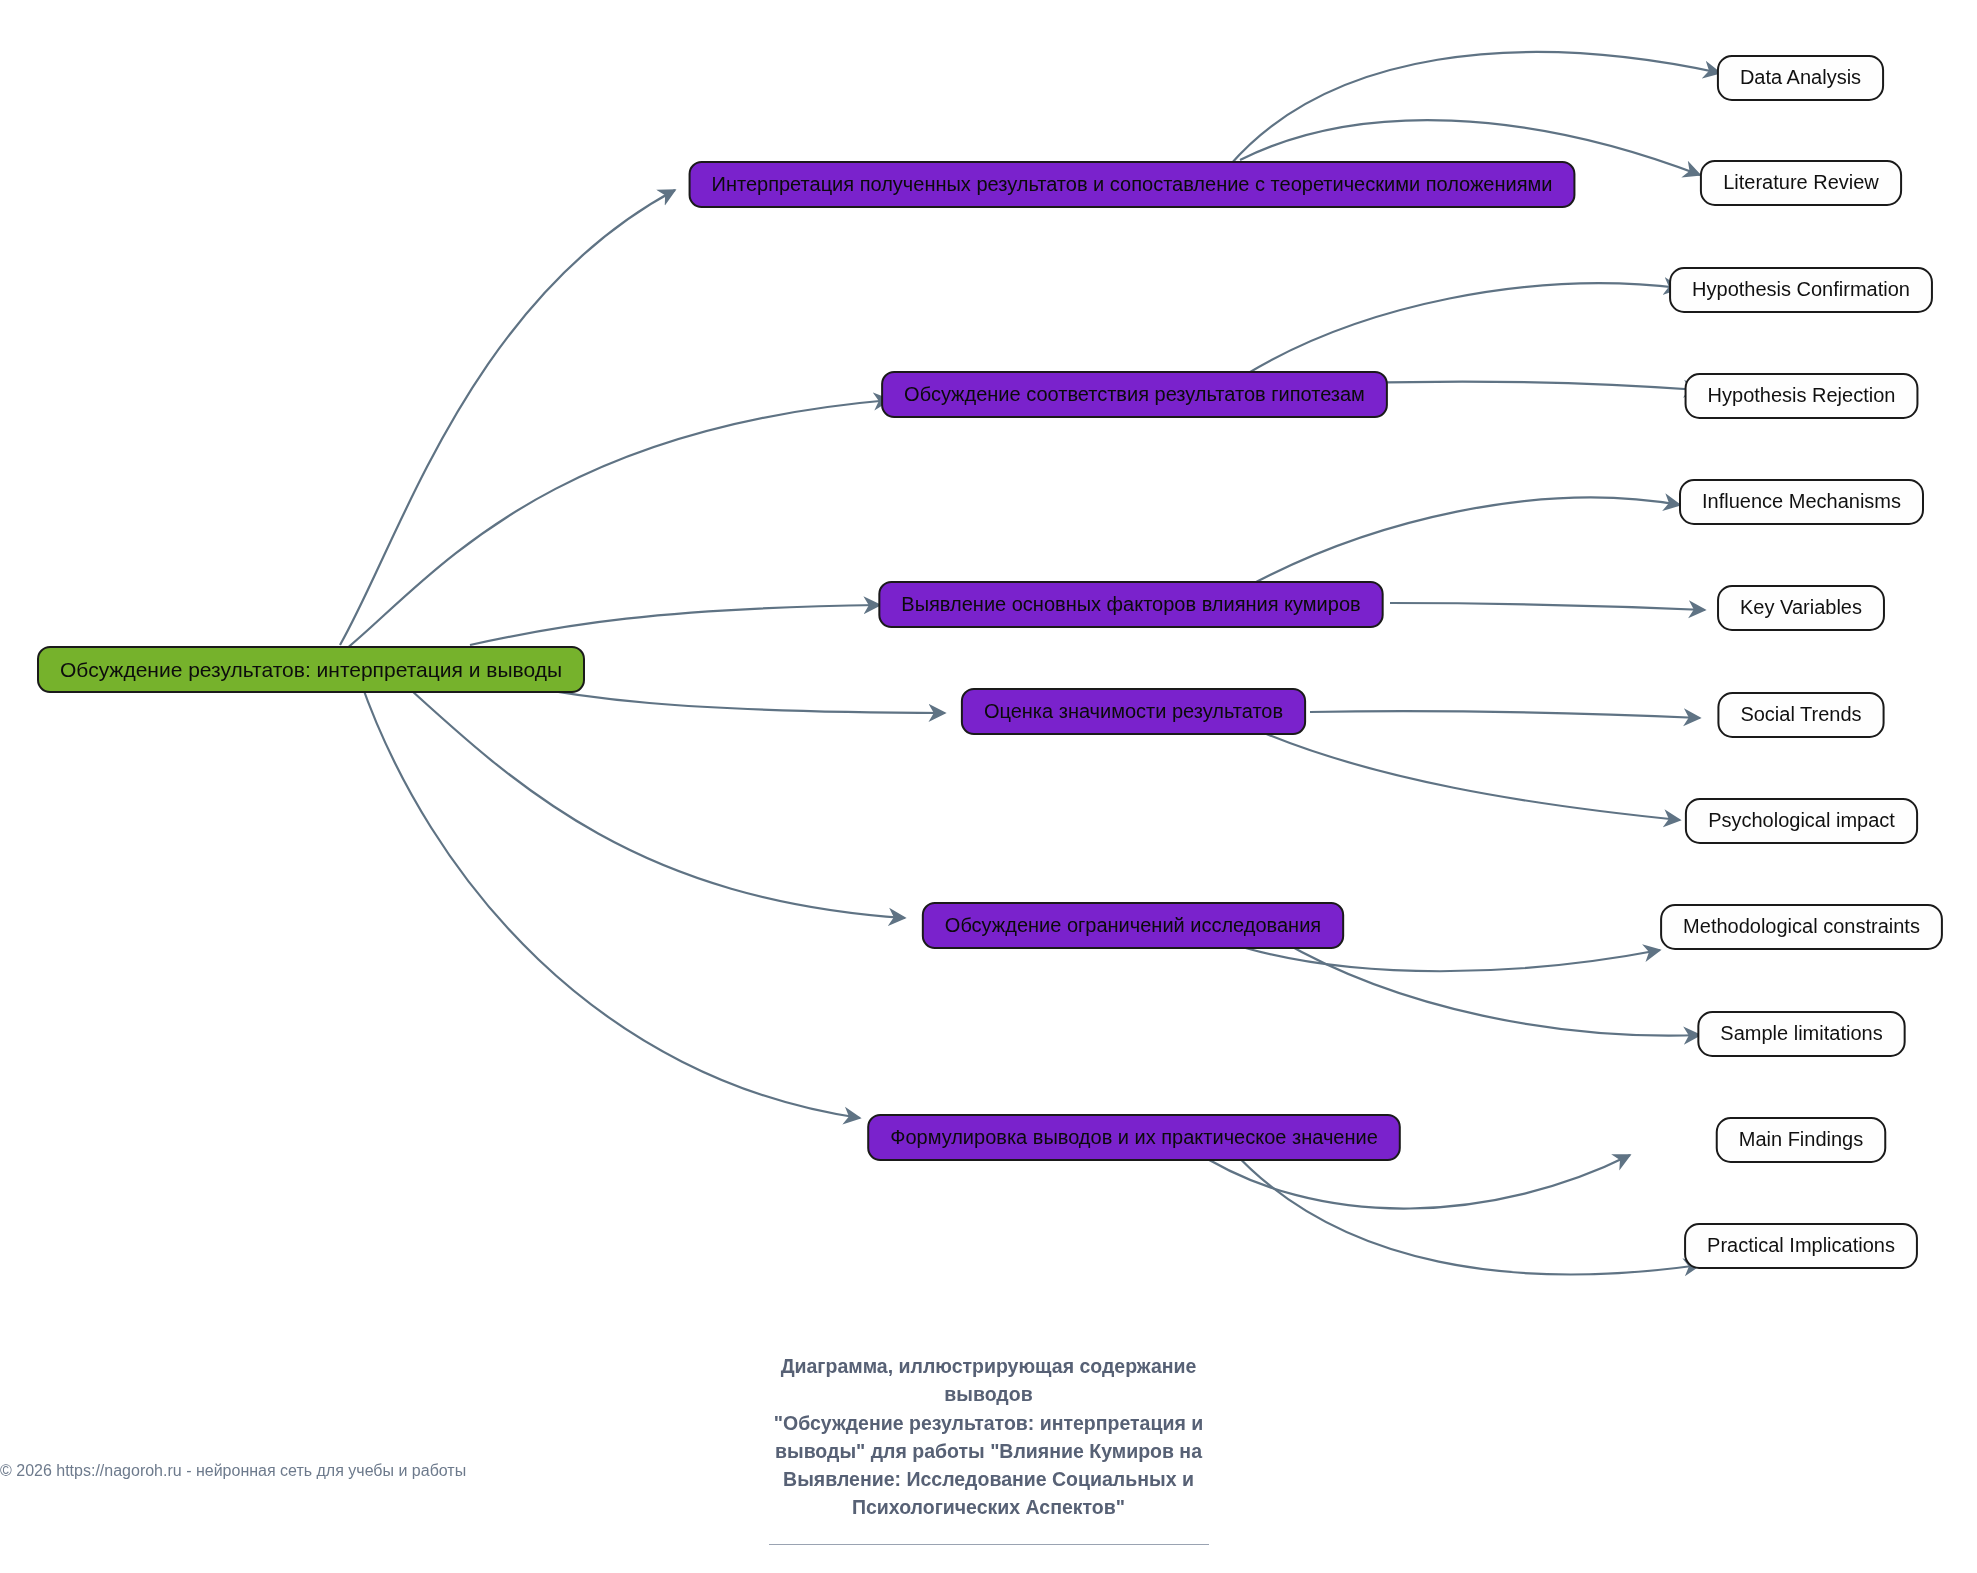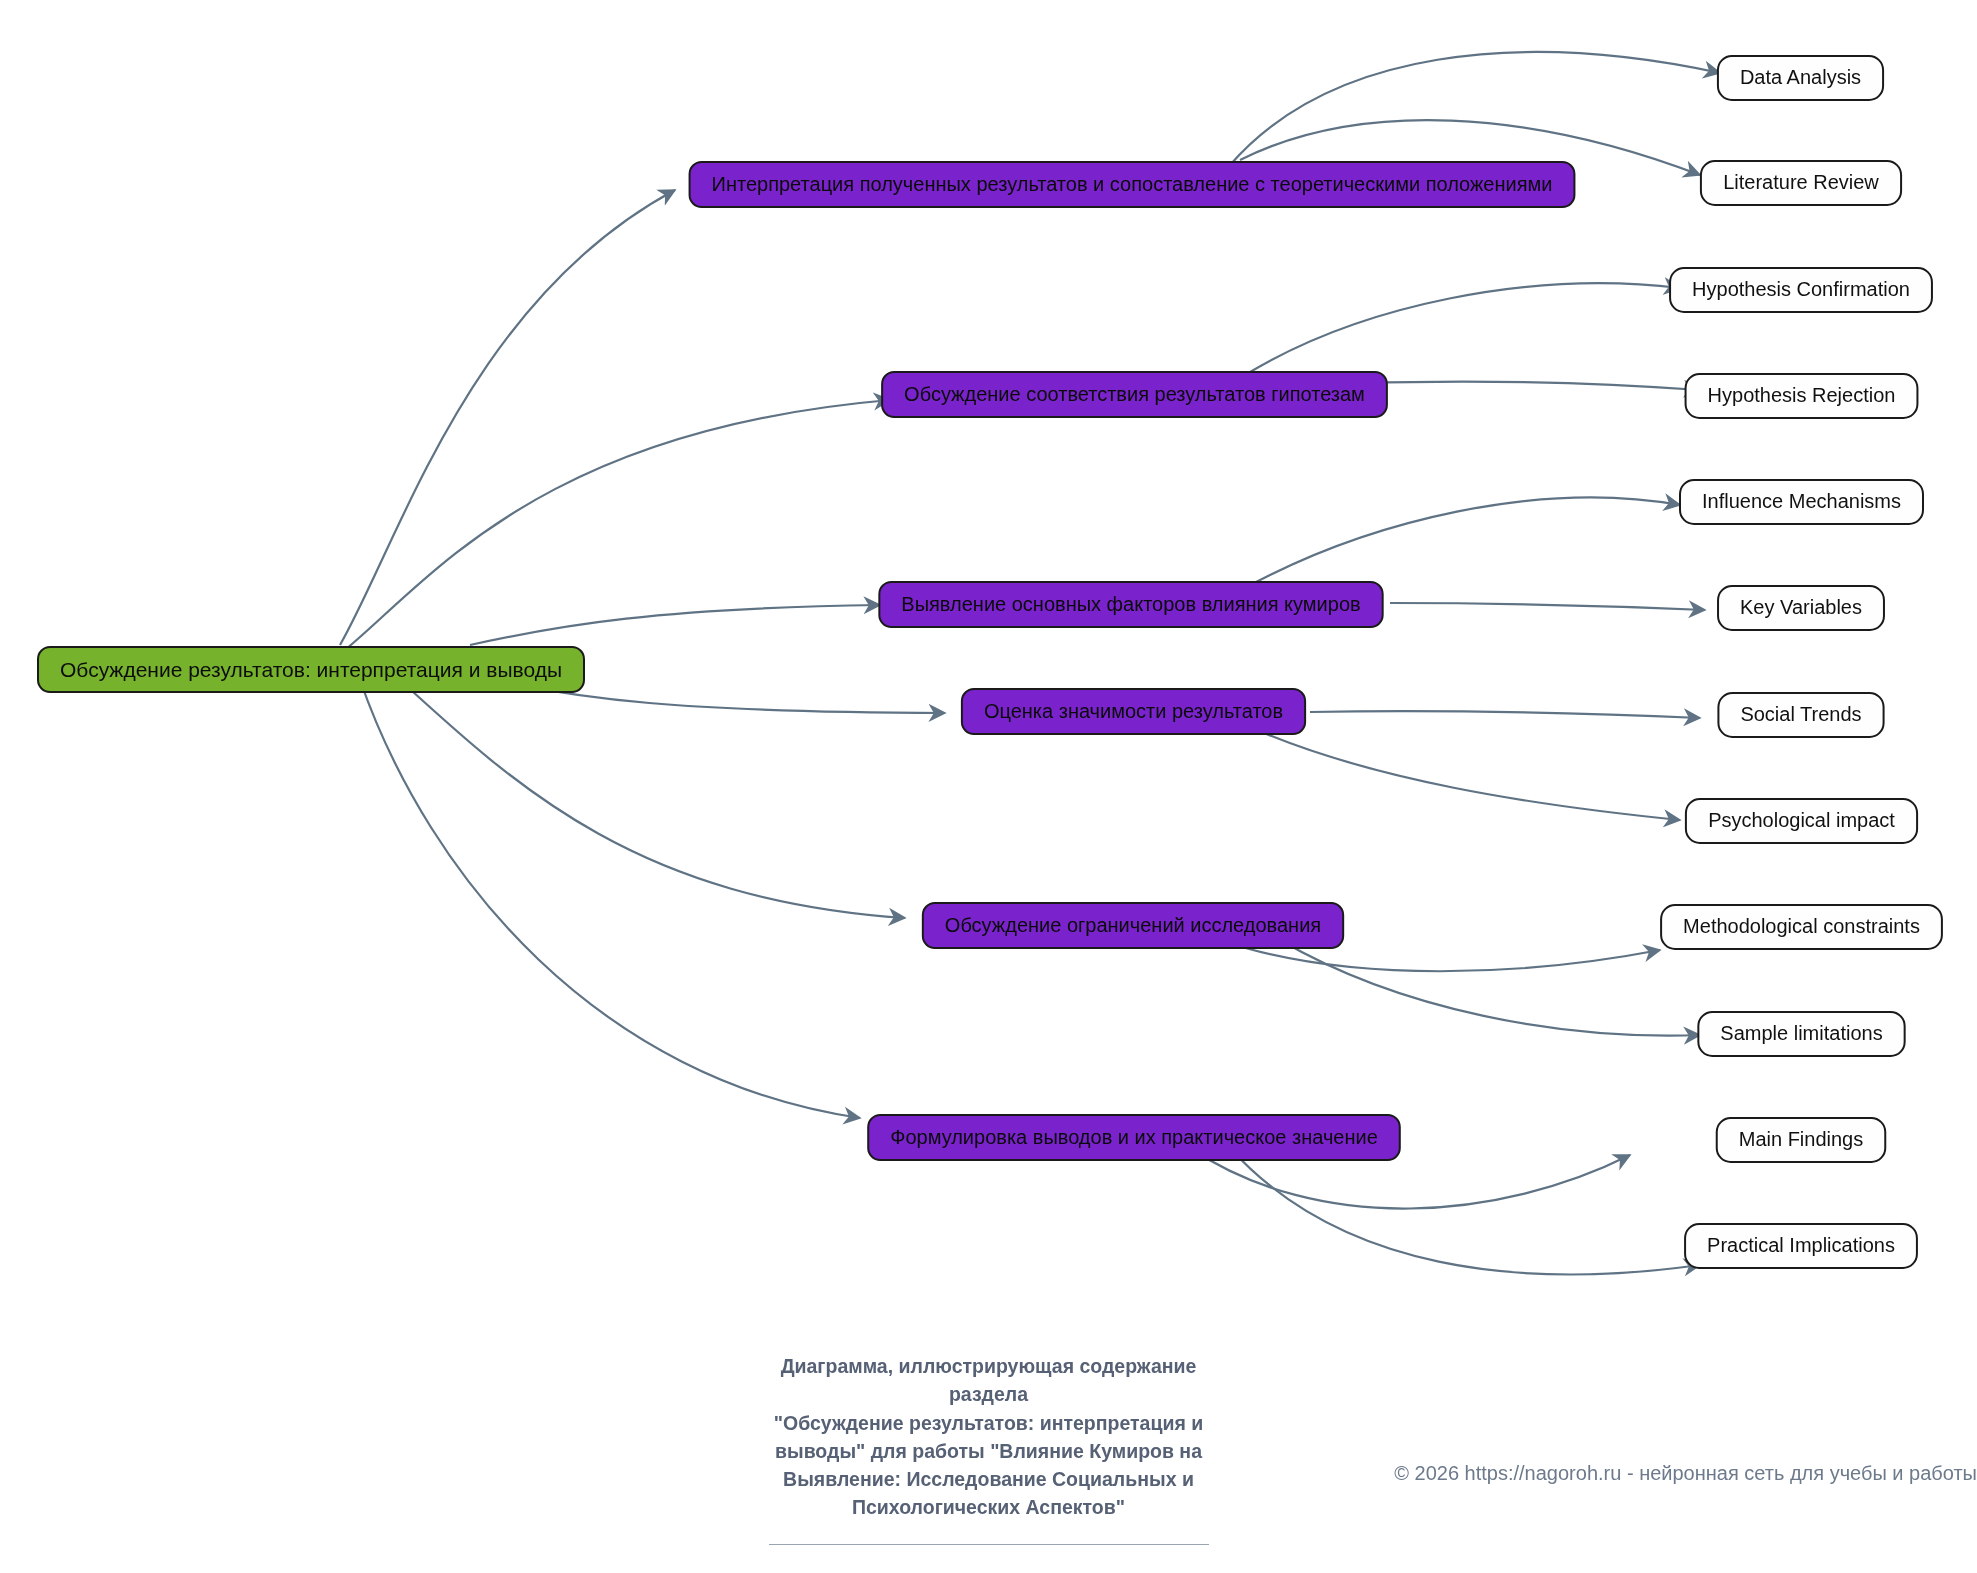--- a/index.html
+++ b/index.html
@@ -87,23 +87,23 @@
     width: 440px;
     height: 1px;
     background: #9aa3b2;
     margin: 22px auto 0 auto;
   }
   .footer-text {
     position: absolute;
     left: 0;
     right: 0;
     top: 1462px;
-    text-align: right;
-    font-family: "Liberation Sans", sans-serif;
-    font-size: 20px;
+    text-align: left;
+    font-family: "Liberation Sans", sans-serif;
+    font-size: 16px;
     color: #6d7a8c;
   }
 </style>
 </head>
 <body>
 
 <div id="diagram-root">
 
   <svg id="mindmap" viewBox="0 0 1977 1573" xmlns="http://www.w3.org/2000/svg">
 
@@ -244,21 +244,21 @@
 
     <g>
       <rect class="node-rect-leaf" x="1685.078125" y="1224" width="231.84375" height="44" rx="14" ry="14"></rect>
       <text class="node-label node-label-leaf" x="1801" y="1247">Practical Implications</text>
     </g>
 
   </svg>
 
   <div class="caption-block">
     <div class="caption-text">
-      <div>Диаграмма, иллюстрирующая содержание раздела</div>
+      <div>Диаграмма, иллюстрирующая содержание выводов</div>
       <div>"Обсуждение результатов: интерпретация и</div>
       <div>выводы" для работы "Влияние Кумиров на</div>
       <div>Выявление: Исследование Социальных и</div>
       <div>Психологических Аспектов"</div>
     </div>
     <div class="caption-rule"></div>
   </div>
 
   <div class="footer-text">© 2026 https://nagoroh.ru - нейронная сеть для учебы и работы</div>
 

